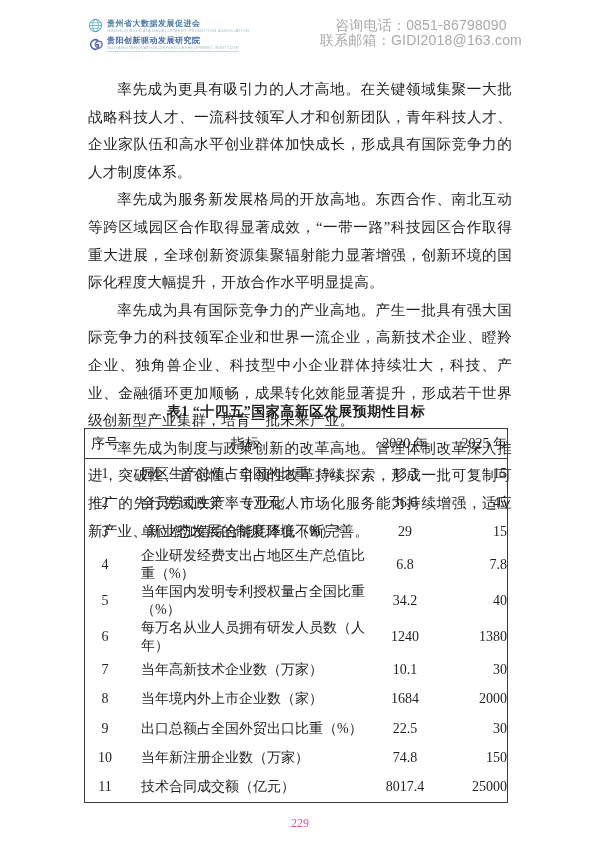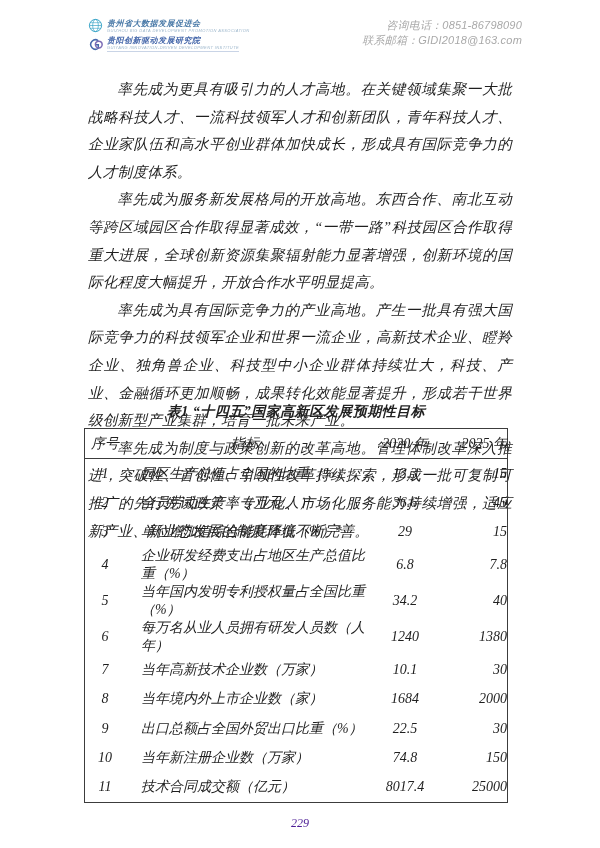--- a/index.html
+++ b/index.html
@@ -5,39 +5,38 @@
   html,body { margin:0; padding:0; background:#888; }
   .page {
     position:relative;
     width:600px; height:848px;
     margin:0 auto;
     background:#ffffff;
     font-family:"Liberation Serif","DejaVu Serif",serif;
     color:#1f1f1f;
     overflow:hidden;
     box-shadow:0 0 6px rgba(0,0,0,.25);
-    font-style:italic;
   }
 
   
   .header {
     position:absolute; top:18px; left:88px; right:78px;
     display:flex; justify-content:space-between; align-items:flex-start;
     font-family:"Liberation Sans","DejaVu Sans",sans-serif;
   }
   .logos { display:flex; flex-direction:column; gap:3px; }
   .logo-row { display:flex; align-items:center; gap:4px; }
   .logo-icon { width:15px; height:15px; flex:0 0 auto; }
   .logo-text { display:flex; flex-direction:column; }
   .logo-name { font-size:8px; line-height:9px; color:#4a7aa8; letter-spacing:.5px; font-weight:bold; }
   .logo-sub  { font-size:4px; line-height:5px; color:#9db7cc; letter-spacing:.4px; transform-origin:left; }
   .logo2 .logo-name { color:#4668ab; }
   .logo2 .logo-sub { border-bottom:1px solid #c9d4e6; padding-bottom:1px; }
 
-  .contact { text-align:right; font-size:11px; line-height:15px; color:#a9a9a9; letter-spacing:.2px; }
+  .contact { text-align:center; font-size:14px; line-height:15px; color:#a9a9a9; letter-spacing:.2px; }
   .contact .row { white-space:nowrap; }
 
   
   .body-text {
     position:absolute; top:76px; left:88px; width:424px;
   }
   .body-text p {
     margin:0;
     font-size:14.6px;
     line-height:27.6px;
@@ -69,21 +68,21 @@
   .goal-table .c3 { width:62px; text-align:right; }
   .goal-table thead .c1 { text-align:center; padding-left:0; }
 
   .table-note {
     margin-top:6px; font-size:12.6px; padding-left:14px; letter-spacing:.3px;
   }
 
   
   .page-number {
     position:absolute; bottom:17px; left:0; right:0;
-    text-align:center; font-size:12px; color:#4c1d95;
+    text-align:center; font-size:12px; color:#ec4899;
   }
 </style>
 </head>
 <body>
 
 <div class="page">
 
   <div class="header">
     <div class="logos">
       <div class="logo-row logo1">

